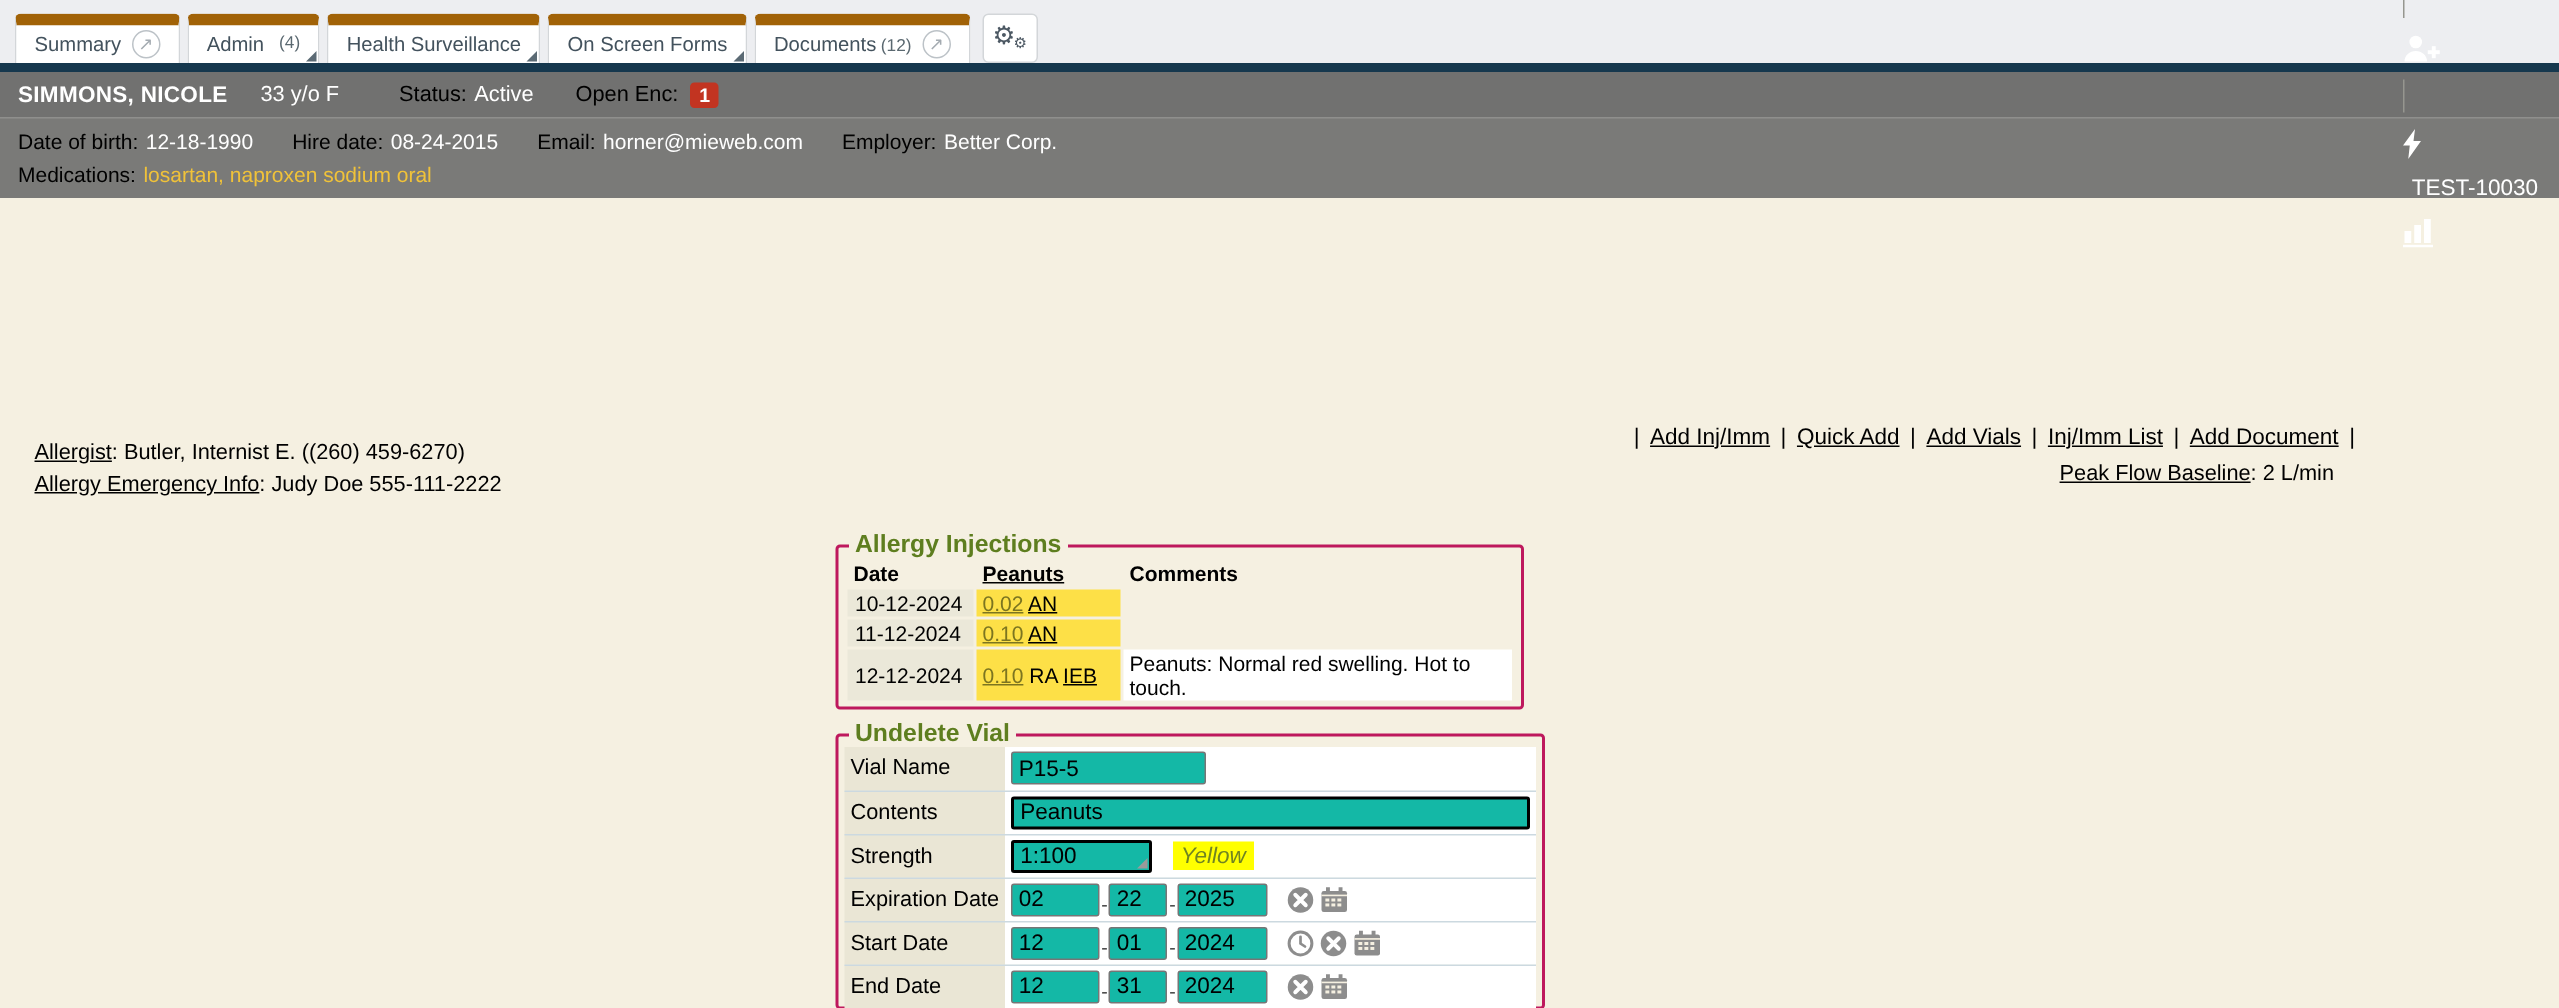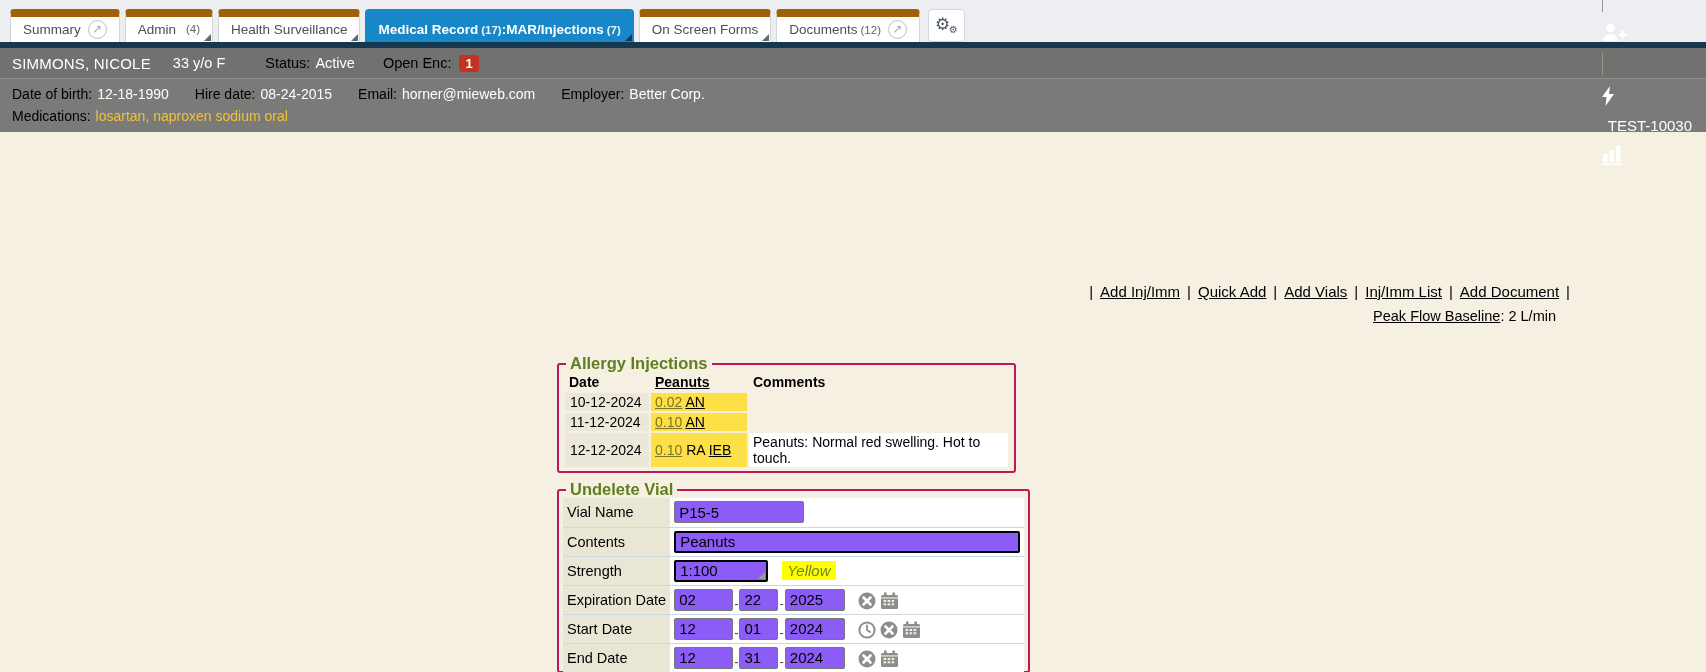--- a/index.html
+++ b/index.html
@@ -46,21 +46,21 @@
   .gear-lg { font-size:17px; position:absolute; left:6px; top:4px; }
   .gear-sm { font-size:10px; position:absolute; left:20px; top:14px; }
 
   .darkband { height:6px; background:#16384e; }
 
   
   .pbar1 {
     background:#717170; height:30px; display:flex; align-items:center;
     padding:0 10px 0 12px; color:#fff; font-size:14.5px;
   }
-  .pname { font-weight:normal; font-size:15px; letter-spacing:.2px; }
+  .pname { font-weight:bold; font-size:15px; letter-spacing:.2px; }
   .page { margin-left:22px; }
   .plabel { color:#000000; }
   .pstatus { margin-left:40px; display:flex; gap:5px; }
   .popenc { margin-left:28px; display:flex; gap:8px; align-items:center; }
   .badge {
     background:#c23421; color:#fff; font-weight:bold; font-size:13px;
     padding:1px 6px; border-radius:3px;
   }
   .hdr-right { margin-left:auto; display:flex; align-items:flex-start; gap:11px;flex-direction:column; }
   .vsep { width:1px; height:22px; background:#96968f; }
@@ -109,21 +109,21 @@
   table.frm { border-collapse:collapse; width:100%; font-size:14.5px; margin-top:-2px; }
   table.frm tr { height:29px; }
   td.flabel {
     background:#eae6d5; width:107px; padding:2px 4px; border-bottom:1px solid #ccd9e0;
     white-space:nowrap;
   }
   td.fvalue { background:#fff; padding:2px 4px; border-bottom:1px solid #ccd9e0; }
   tr.last td { border-bottom:none; }
   input.txt {
     font-family:inherit; font-size:15px; border:1px solid #767676; border-radius:2px;
-    height:22px; padding:1px 4px; background:#8b5cf6; color:#000;
+    height:22px; padding:1px 4px; background:#14b8a6; color:#000;
   }
   input.focused { border:2px solid #000; }
   .w-vial { width:130px; }
   .w-contents { width:346px; }
   .w-strength { width:94px; }
   .w-mm { width:59px; } .w-dd { width:39px; } .w-yy { width:60px; }
   .dash { color:#444; font-size:13px; margin:0 1px; position:relative; top:3px; }
   .hl-note { background:#ffff00; color:#708422; padding:1px 5px; margin-left:10px; font-size:15px;font-style:italic; }
   .strength-wrap { position:relative; display:inline-block; }
   .grip {
@@ -141,24 +141,20 @@
     <span>Summary</span>
     <span class="launch">↗</span>
   </div>
   <div class="tab">
     <span>Admin</span>
       <span class="cnt">(4)</span>
     <div class="corner"></div>
   </div>
   <div class="tab">
     <span>Health Surveillance</span>
-    <div class="corner"></div>
-  </div>
-  <div class="tab active">
-    <span><span>Medical Record</span><span class="cnt">(17)</span><span>:MAR/Injections</span><span class="cnt">(7)</span></span>
     <div class="corner"></div>
   </div>
   <div class="tab">
     <span>On Screen Forms</span>
     <div class="corner"></div>
   </div>
   <div class="tab">
     <span><span>Documents</span><span class="cnt">(12)</span></span>
     <span class="launch">↗</span>
   </div>
@@ -234,20 +230,24 @@
       </span>
   </div>
   <div class="medline">
     <span class="plabel">Medications:</span>
     <span><a class="medlink">losartan</a><span class="medlink">, </span><a class="medlink">naproxen sodium oral</a></span>
   </div>
 </div>
 
 <div class="content">
 
+  <div class="allergy-info">
+    <div><a class="blk">Allergist</a><span>: Butler, Internist E. ((260) 459-6270)</span></div>
+    <div><a class="blk">Allergy Emergency Info</a><span>: Judy Doe 555-111-2222</span></div>
+  </div>
 
   <div class="actions">
     <span>|</span>
     <a class="blk">Add Inj/Imm</a>
     <span>|</span>
     <a class="blk">Quick Add</a>
     <span>|</span>
     <a class="blk">Add Vials</a>
     <span>|</span>
     <a class="blk">Inj/Imm List</a>

